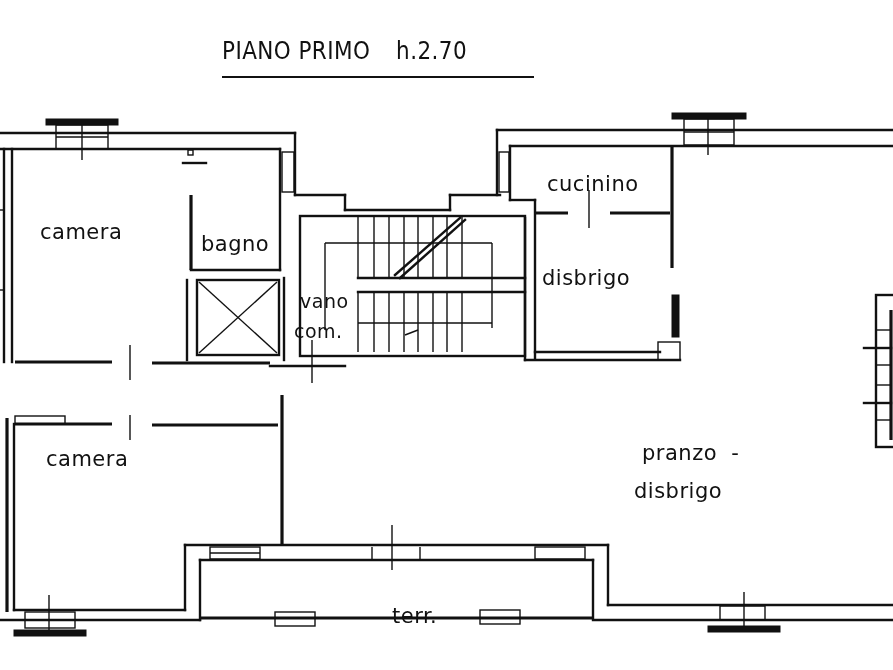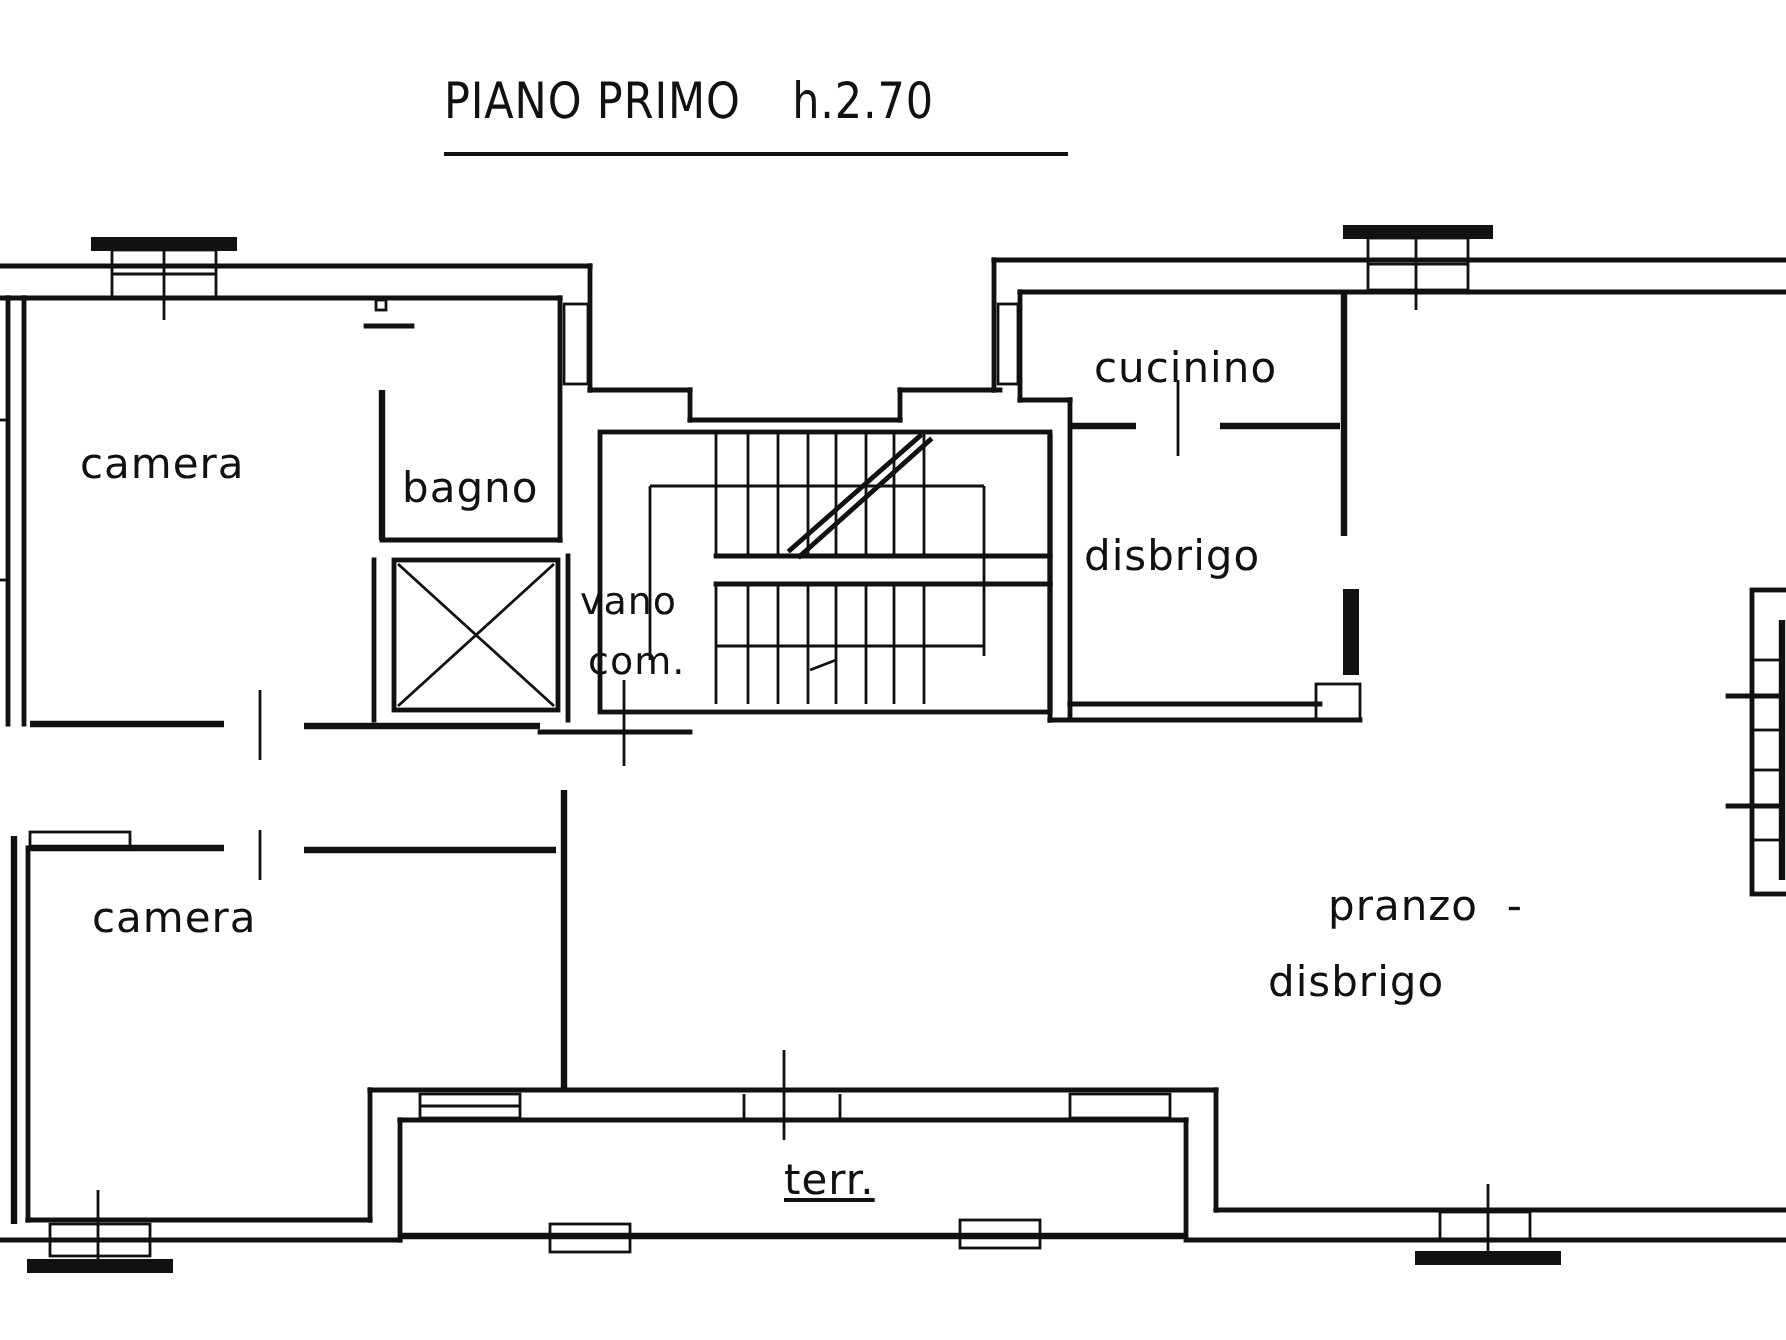--- a/index.html
+++ b/index.html
@@ -186,20 +186,20 @@
     <line class="wall" x1="593" y1="620" x2="893" y2="620"></line>
 
     <rect class="thin" x="720" y="606" width="45" height="14"></rect>
     <rect class="fill-dark" x="708" y="626" width="72" height="6"></rect>
     <line class="thin" x1="744" y1="592" x2="744" y2="626"></line>
   </g>
 </svg>
 
 <span class="label" style="left:40px; top:222px;">camera</span>
 <span class="label" style="left:201px; top:234px;">bagno</span>
-<span class="label" style="left:290px; top:292px; font-size:19px;">vano</span>
+<span class="label" style="left:300px; top:292px; font-size:19px;">vano</span>
 <span class="label" style="left:294px; top:322px; font-size:19px;">com.</span>
 <span class="label" style="left:547px; top:174px;">cucinino</span>
 <span class="label" style="left:542px; top:268px;">disbrigo</span>
 <span class="label" style="left:46px; top:449px;">camera</span>
-<span class="label" style="left:664px; top:443px; white-space:pre;">pranzo  -</span>
+<span class="label" style="left:642px; top:443px; white-space:pre;">pranzo  -</span>
 <span class="label" style="left:634px; top:481px;">disbrigo</span>
-<span class="label" style="left:392px; top:580px;text-decoration:underline;">terr.</span>
+<span class="label" style="left:392px; top:606px;">terr.</span>
 
 </body></html>

